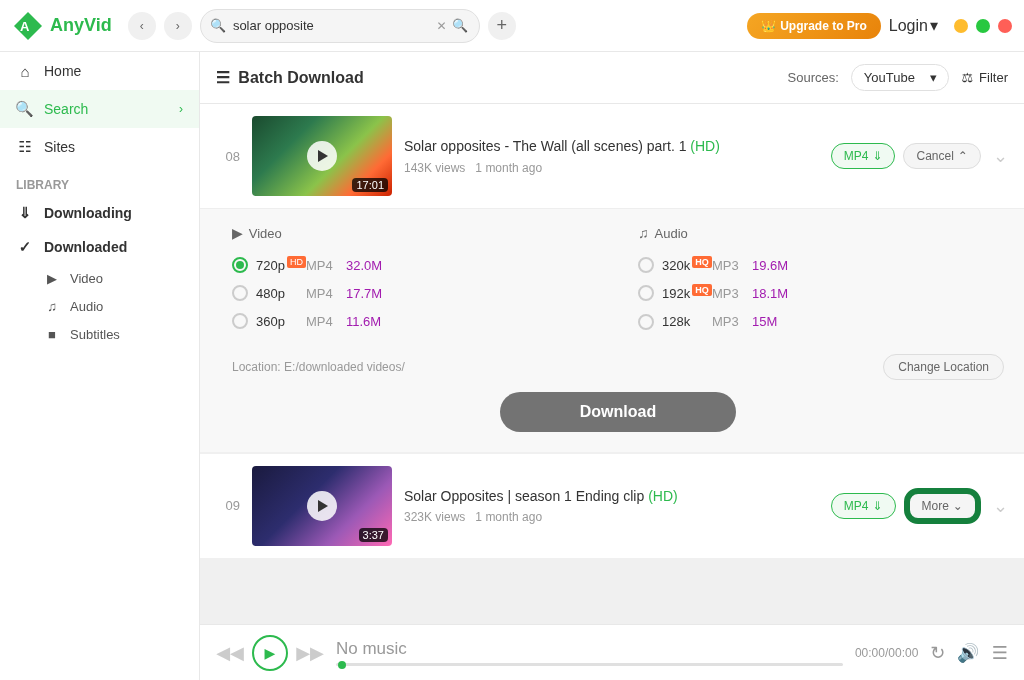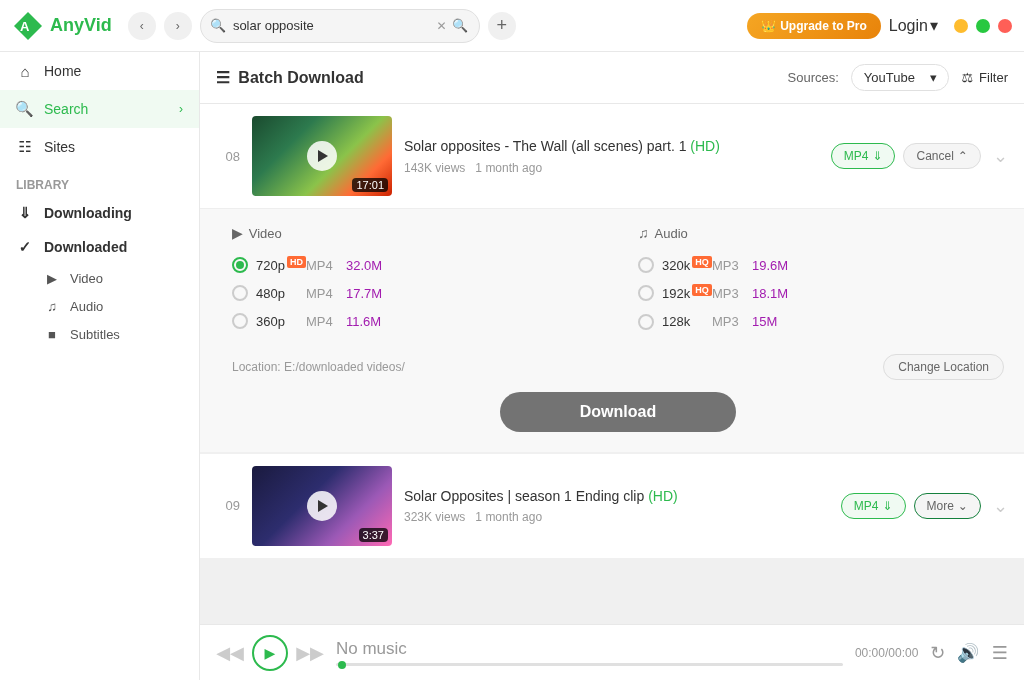--- a/index.html
+++ b/index.html
@@ -65,35 +65,35 @@
     .play-overlay { position: absolute; top: 50%; left: 50%; transform: translate(-50%, -50%); width: 30px; height: 30px; background: rgba(255,255,255,0.85); border-radius: 50%; display: flex; align-items: center; justify-content: center; }
     .play-triangle { width: 0; height: 0; border-left: 10px solid #333; border-top: 6px solid transparent; border-bottom: 6px solid transparent; margin-left: 2px; }
     .duration-badge { position: absolute; bottom: 4px; right: 4px; background: rgba(0,0,0,0.75); color: #fff; font-size: 11px; padding: 1px 4px; border-radius: 4px; }
     .result-info { flex: 1; }
     .result-title { font-size: 14px; color: #333; line-height: 1.4; margin-bottom: 4px; }
     .result-title .highlight { color: #2dba4e; }
     .result-meta { font-size: 12px; color: #999; }
     .result-actions { display: flex; align-items: center; gap: 8px; }
     .mp4-btn { background: #f0faf2; border: 1px solid #2dba4e; border-radius: 14px; padding: 5px 12px; font-size: 12px; color: #2dba4e; cursor: pointer; display: flex; align-items: center; gap: 4px; }
     .cancel-btn { background: #f5f5f5; border: 1px solid #ddd; border-radius: 14px; padding: 5px 12px; font-size: 12px; color: #666; cursor: pointer; display: flex; align-items: center; gap: 4px; }
-    .more-btn { background: #f5f5f5; border: 1px solid #15803d; border-radius: 14px; padding: 5px 12px; font-size: 12px; color: #666; cursor: pointer; display: flex; align-items: center; gap: 4px; }
+    .more-btn { background: #f5f5f5; border: 6px solid #15803d; border-radius: 14px; padding: 5px 12px; font-size: 12px; color: #666; cursor: pointer; display: flex; align-items: center; gap: 4px; }
     .collapse-btn { color: #ccc; font-size: 18px; cursor: pointer; }
 
     
     .expanded-panel { background: #f8f8f8; border-top: 1px solid #eee; padding: 16px 20px 16px 32px; }
     .format-section { display: flex; gap: 40px; }
     .format-col { flex: 1; }
     .format-col-header { display: flex; align-items: center; gap: 6px; font-size: 13px; color: #666; margin-bottom: 10px; font-weight: 500; }
     .format-col-header .icon { font-size: 14px; }
     .format-row { display: flex; align-items: center; gap: 0; padding: 6px 0; }
     .radio-dot { width: 16px; height: 16px; border-radius: 50%; border: 2px solid #ccc; margin-right: 8px; display: flex; align-items: center; justify-content: center; flex-shrink: 0; cursor: pointer; }
     .radio-dot.selected { border-color: #2dba4e; }
     .radio-dot.selected::after { content: ''; width: 8px; height: 8px; background: #2dba4e; border-radius: 50%; }
     .res-label { font-size: 13px; color: #333; width: 50px; }
-    .hd-badge { background: #ff6b35; color: #fff; font-size: 9px; font-weight: 700; padding: 1px 3px; border-radius: 2px; margin-left: 2px; vertical-align: super; }
+    .hd-badge { background: #ff6b35; color: #fff; font-size: 9px; font-weight: 400; padding: 1px 3px; border-radius: 2px; margin-left: 2px; vertical-align: super; }
     .hq-badge { background: #ff6b35; color: #fff; font-size: 9px; font-weight: 700; padding: 1px 3px; border-radius: 2px; margin-left: 2px; vertical-align: super; }
     .format-label { font-size: 13px; color: #999; width: 40px; }
     .size-label { font-size: 13px; color: #a21caf; width: 50px; }
     .kbps-label { font-size: 13px; color: #333; width: 50px; }
     .location-row { display: flex; align-items: center; justify-content: space-between; margin-top: 10px; padding-top: 8px; }
     .location-text { font-size: 12px; color: #999; }
     .change-loc-btn { background: #f5f5f5; border: 1px solid #ddd; border-radius: 14px; padding: 5px 14px; font-size: 12px; color: #666; cursor: pointer; }
     .download-btn { display: block; margin: 12px auto 4px; background: #737373; color: #fff; border: none; border-radius: 22px; padding: 11px 80px; font-size: 16px; font-weight: 600; cursor: pointer; }
 
     

